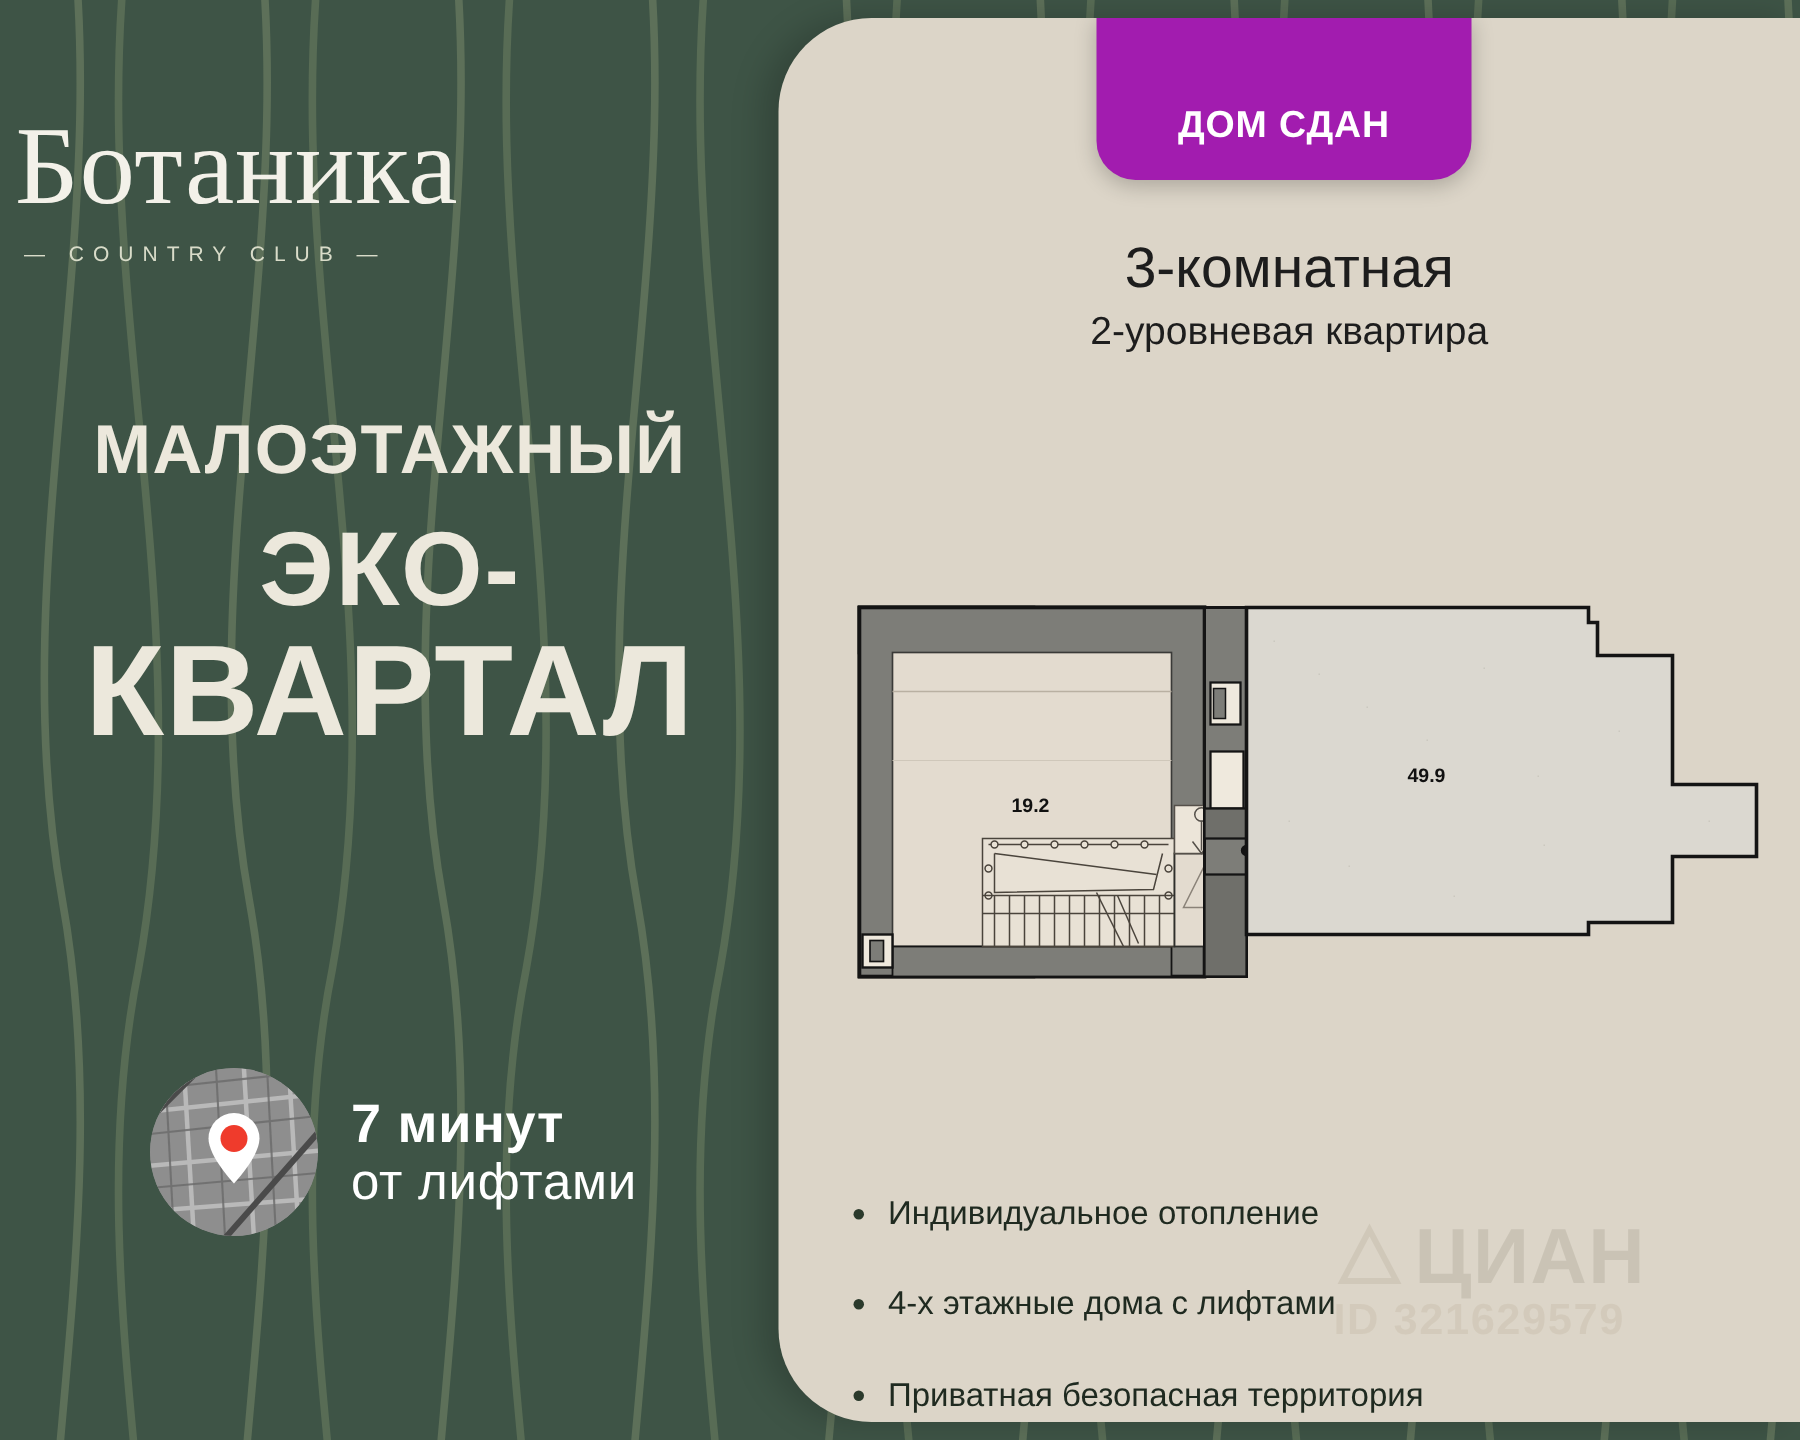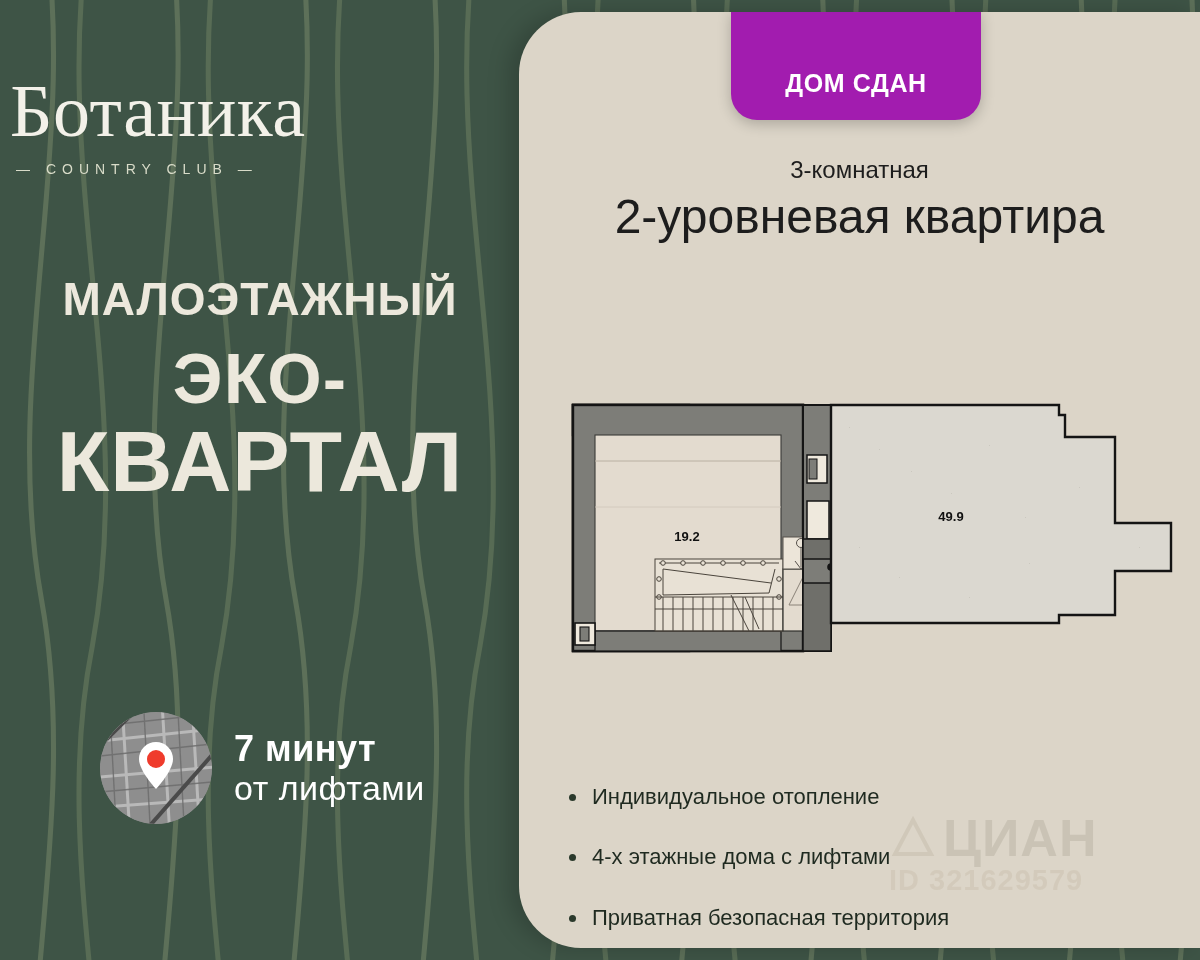--- a/index.html
+++ b/index.html
@@ -146,22 +146,22 @@
     letter-spacing: 0.6px;
   }
 
   .panel-title {
     position: absolute;
     left: 0; top: 143px;
     width: 681px;
     text-align: center;
     color: #1d1d1d;
   }
-  .panel-title .t1 { font-size: 24px; line-height: 1.28; }
-  .panel-title .t2 { font-size: 48px; line-height: 1.28; }
+  .panel-title .t1 { font-size: 38px; line-height: 1.28; }
+  .panel-title .t2 { font-size: 26px; line-height: 1.28; }
 
   
   .floorplan {
     position: absolute;
     left: 40px; top: 385px;
     width: 630px; height: 260px;
   }
 
   
   .features {
@@ -170,20 +170,21 @@
     width: 610px;
     color: #1f2a20;
   }
   .feature {
     display: flex;
     align-items: flex-start;
     gap: 16px;
     font-size: 22px;
     line-height: 1.2;
     margin-bottom: 34px;
+    margin-top: 12px;
   }
   .feature:last-child { margin-bottom: 0; }
   .bullet {
     width: 7px; height: 7px;
     border-radius: 50%;
     background: #2b3a2c;
     margin-top: 10px;
     flex: 0 0 auto;
   }
 

